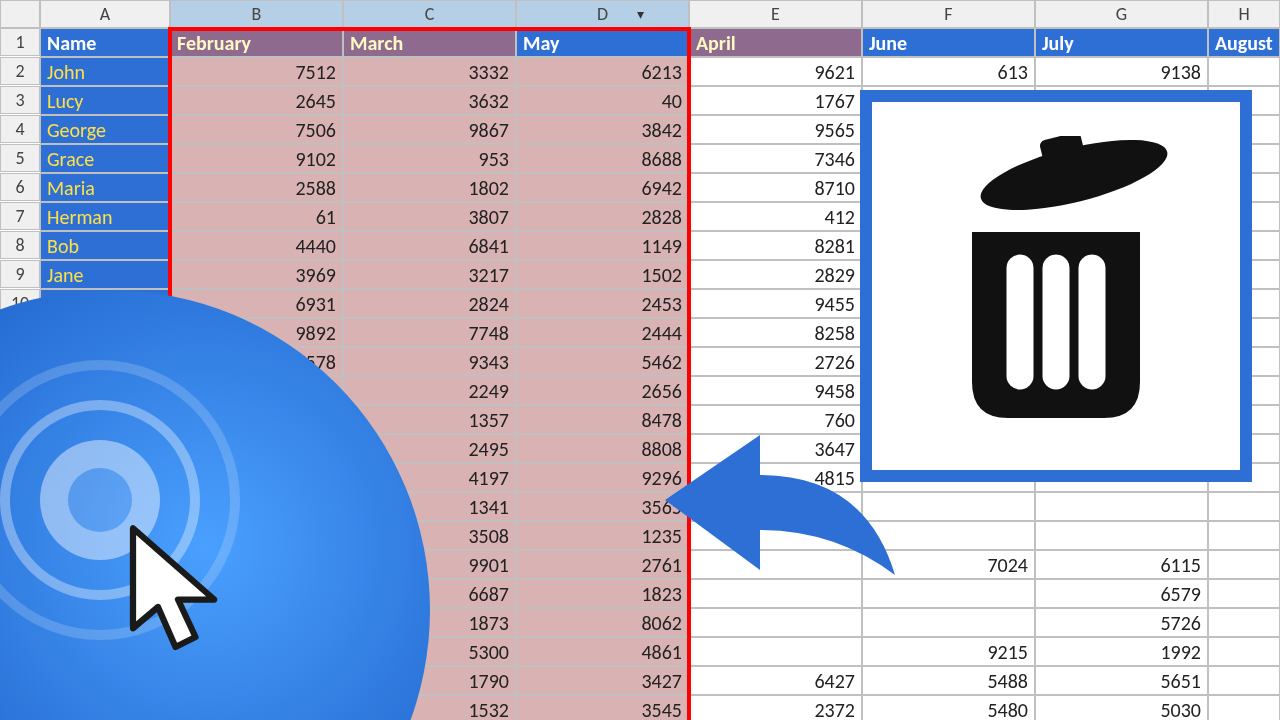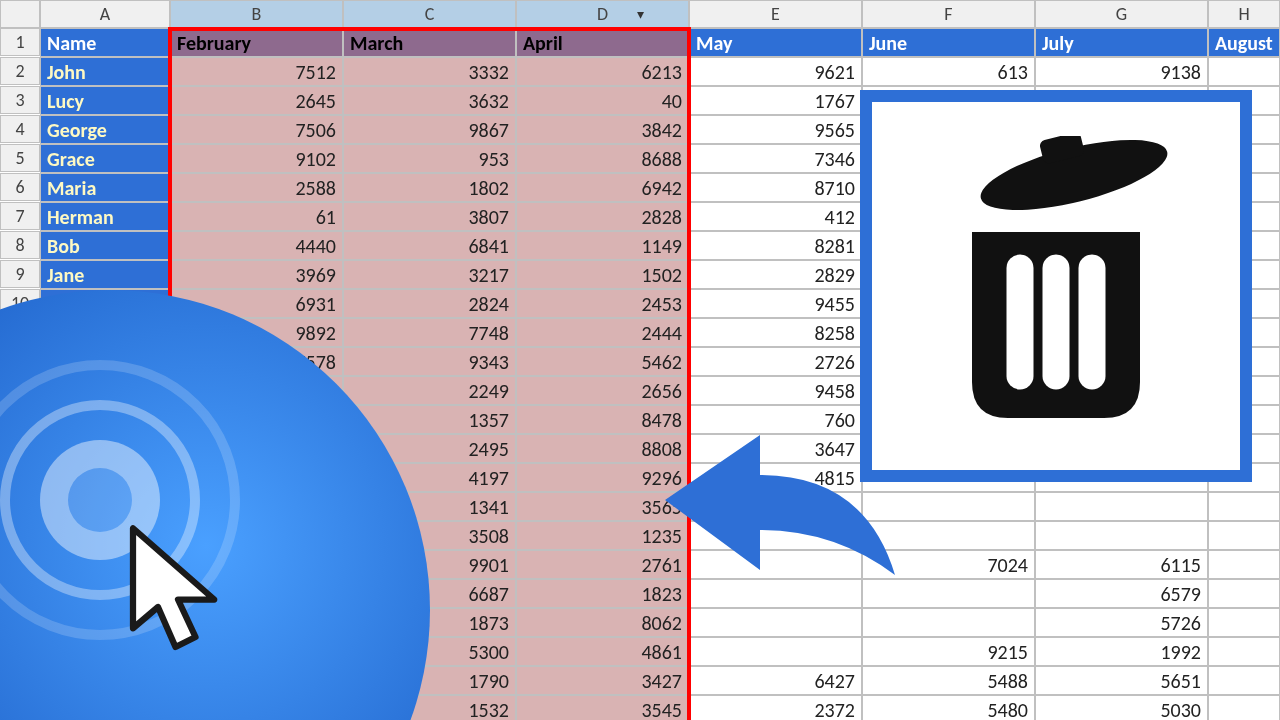--- a/index.html
+++ b/index.html
@@ -38,26 +38,26 @@
     overflow: hidden;
   }
   .hdr-blue {
     background: #2e6fd6;
     color: #fff;
     font-weight: bold;
     justify-content: flex-start;
   }
   .name-blue {
     background: #2e6fd6;
-    color: #fef9c3;
-    font-weight: bold;
+    color: #fde047;
+    font-weight: normal;
   }
   .sel-hdr {
     background: #8e6a8e;
-    color: #000000;
+    color: #fef9c3;
     font-weight: bold;
     justify-content: flex-start;
   }
   .sel-cell {
     background: #d9b3b3;
     justify-content: flex-end;
     color: #222;
   }
   .num { justify-content: flex-end; color:#222; }
   .red-box {
@@ -110,22 +110,22 @@
     <div class="col-hdr sel">C</div>
     <div class="col-hdr sel">D</div>
     <div class="col-hdr">E</div>
     <div class="col-hdr">F</div>
     <div class="col-hdr">G</div>
     <div class="col-hdr">H</div>
     <div class="row-hdr">1</div>
     <div class="cell hdr-blue">Name</div>
     <div class="cell sel-hdr">February</div>
     <div class="cell sel-hdr">March</div>
+    <div class="cell hdr-blue">May</div>
     <div class="cell sel-hdr">April</div>
-    <div class="cell hdr-blue">May</div>
     <div class="cell hdr-blue">June</div>
     <div class="cell hdr-blue">July</div>
     <div class="cell hdr-blue">August</div>
     <div class="row-hdr">2</div>
     <div class="cell name-blue">John</div>
     <div class="cell sel-cell">7512</div>
     <div class="cell sel-cell">3332</div>
     <div class="cell sel-cell">6213</div>
     <div class="cell num">9621</div>
     <div class="cell num">613</div>

